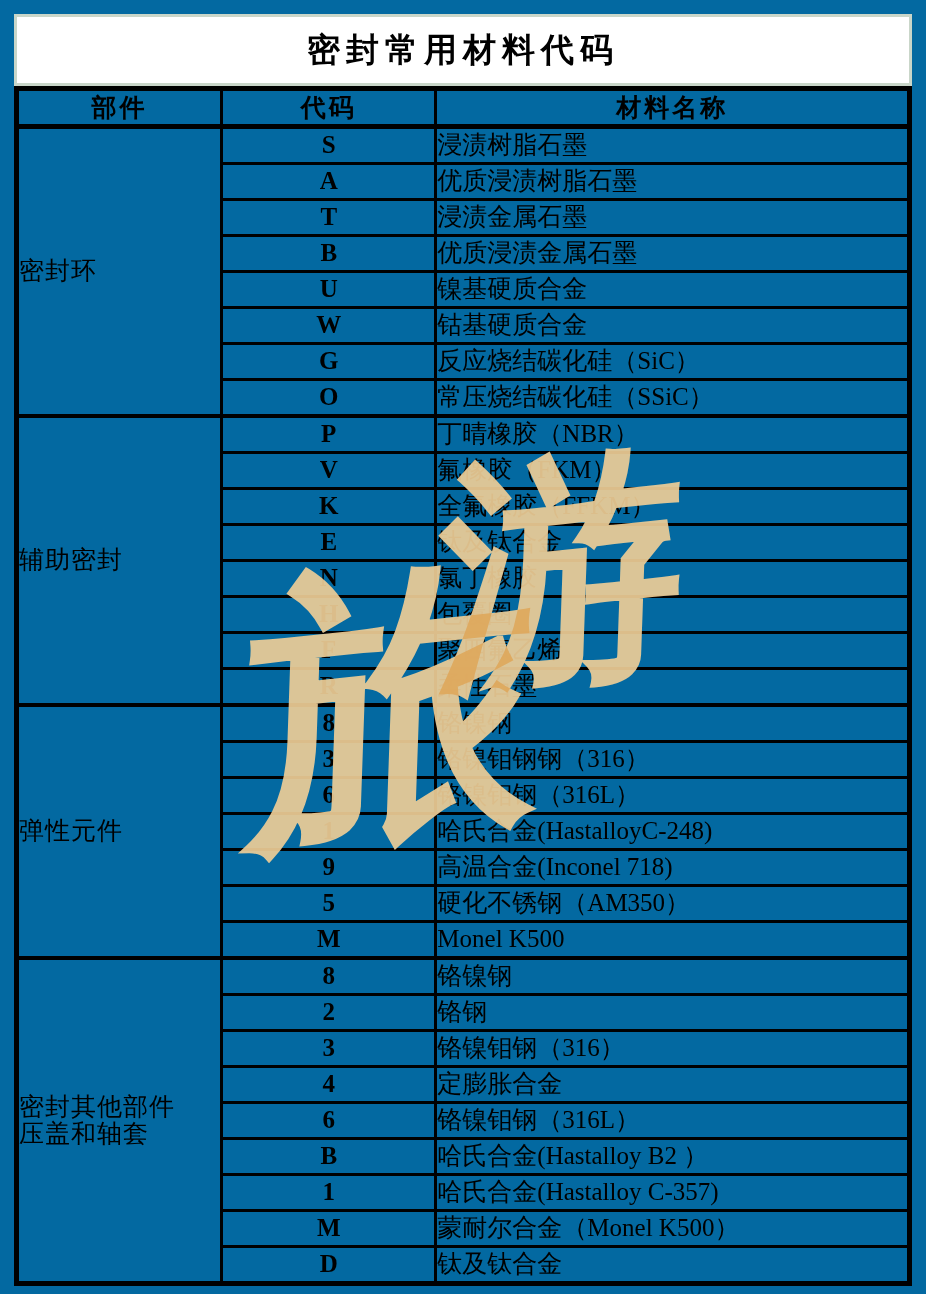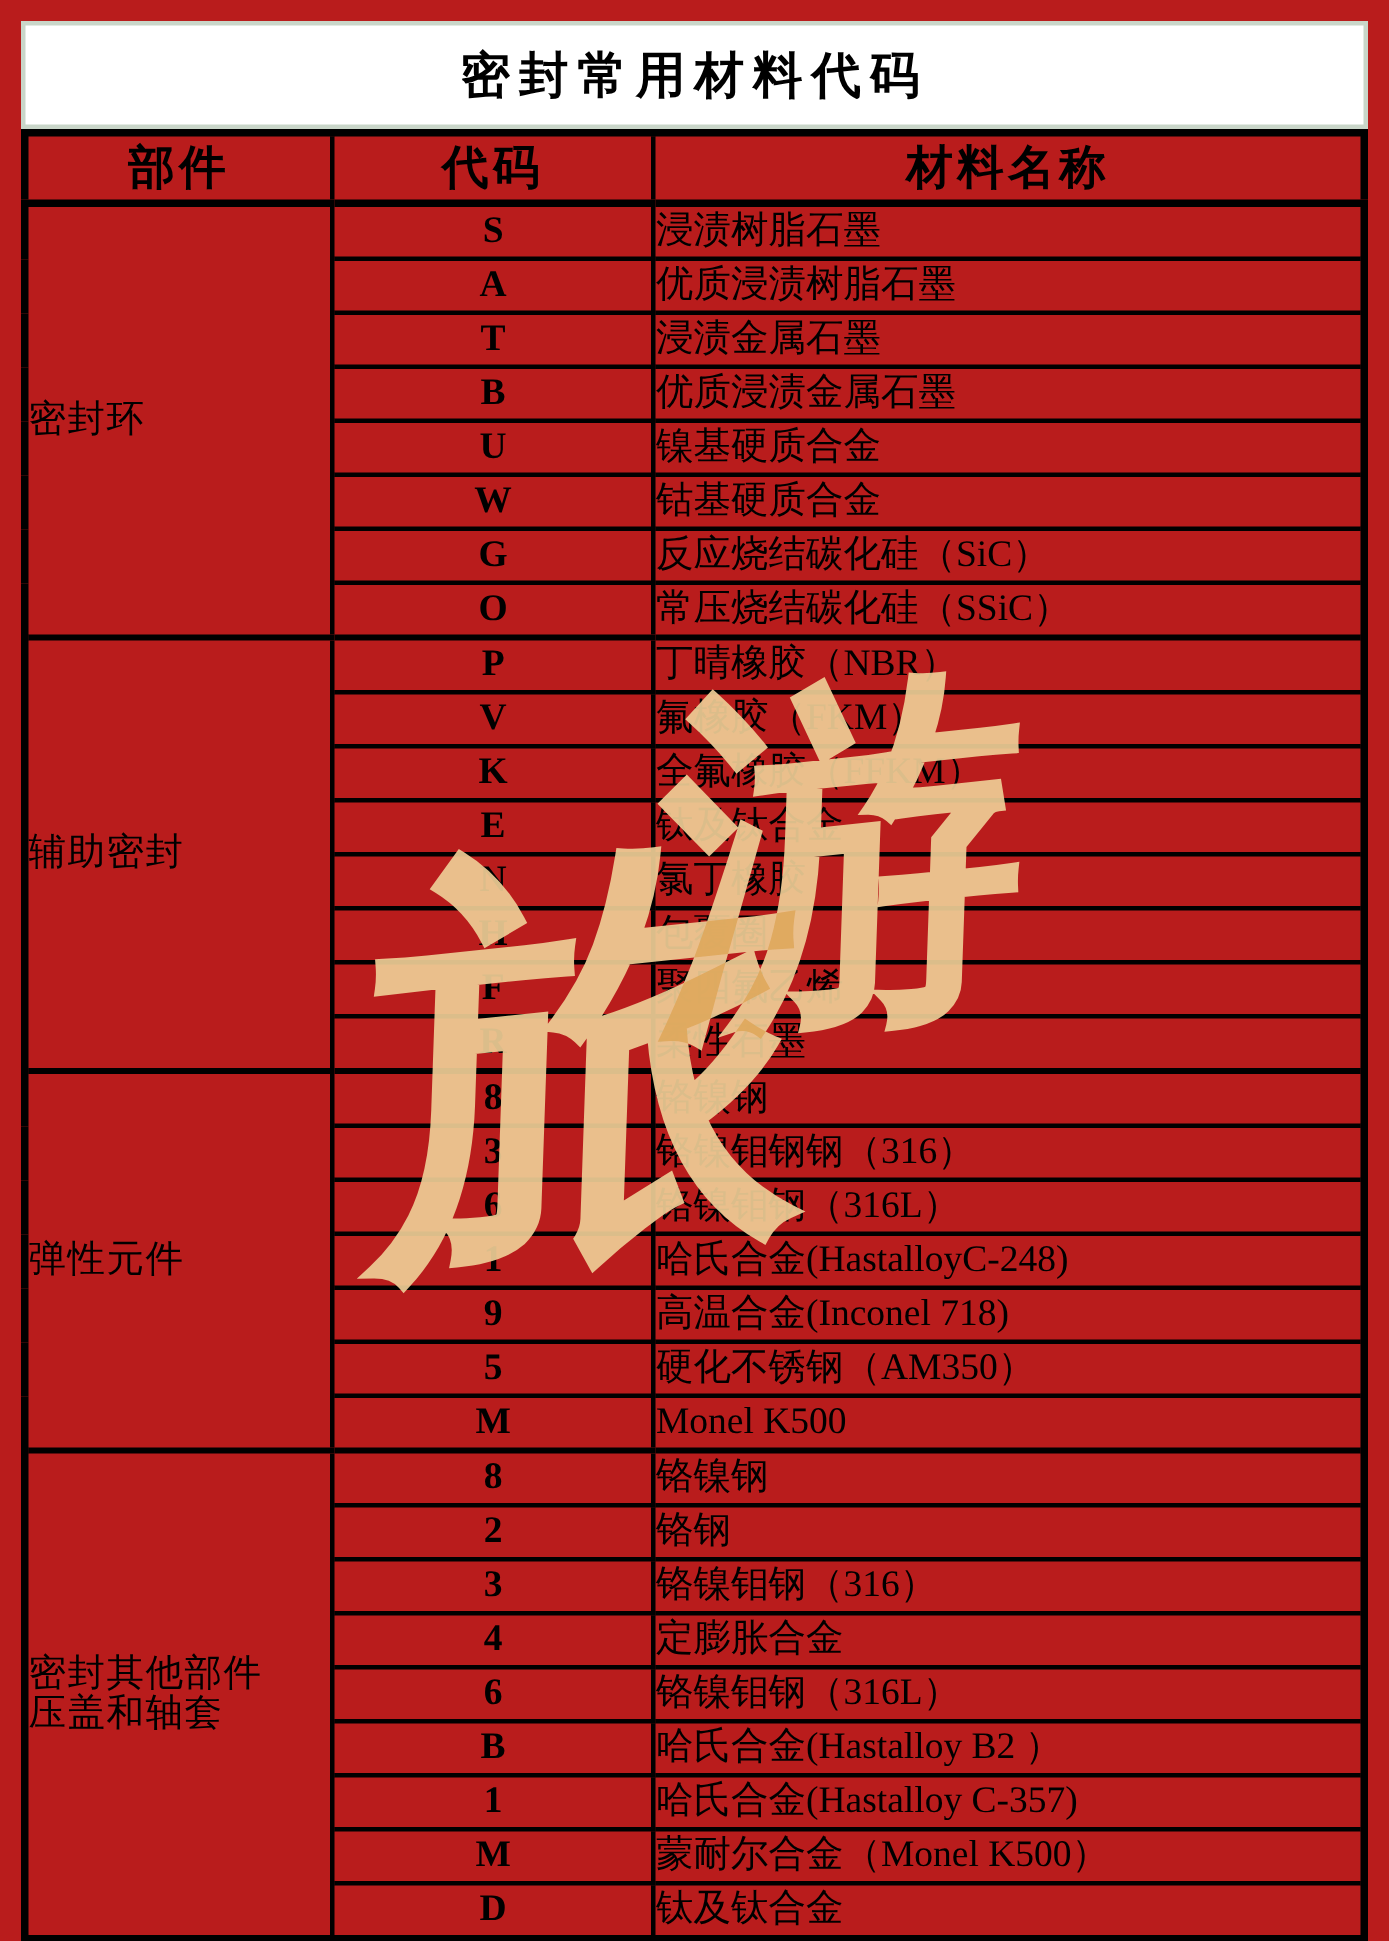--- a/index.html
+++ b/index.html
@@ -4,21 +4,21 @@
 <style>
   html, body {
     margin: 0;
     padding: 0;
     background: #ffffff;
   }
   .canvas {
     position: relative;
     width: 926px;
     height: 1294px;
-    background: #b91c1c;
+    background: #0369a1;
     overflow: hidden;
     font-family: "Liberation Serif", "DejaVu Serif", serif;
     color: #000000;
   }
   .title-box {
     position: absolute;
     left: 14px;
     top: 14px;
     width: 898px;
     height: 72px;
@@ -48,21 +48,21 @@
   table.main-table,
   table.main-table th,
   table.main-table td {
     border: 3px solid #000000;
   }
   table.main-table {
     border-width: 5px;
   }
   table.main-table th {
     height: 28px;
-    font-size: 31px;
+    font-size: 25px;
     font-weight: bold;
     text-align: center;
     padding: 0;
     border-bottom-width: 5px;
     letter-spacing: 3px;
   }
   table.main-table td {
     height: 33px;
     font-size: 25px;
     padding: 0;

